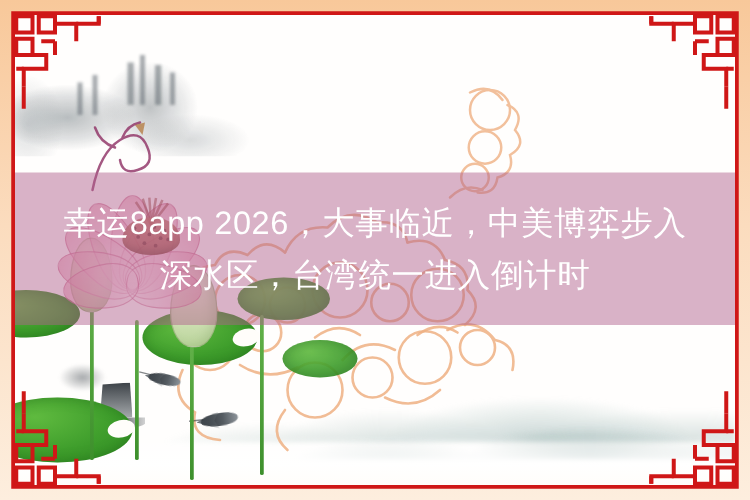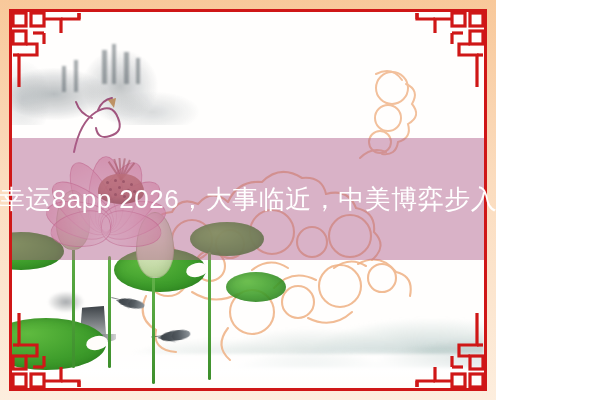--- a/index.html
+++ b/index.html
@@ -1,21 +1,21 @@
 <!DOCTYPE html>
 <html><head>
 <meta charset="utf-8">
 <title>Chinese Style Banner</title>
 <style>
   html,body{margin:0;padding:0;background:#fff;}
   body{font-family:"Liberation Sans","DejaVu Sans",sans-serif;}
 
   #canvas{
     position:relative;
-    width:496px;height:400px;
+    width:600px;height:400px;
     overflow:hidden;
     background:#ec4899;
   }
 
   
   .frame-outer{
     position:absolute;inset:0;
     background:
       linear-gradient(180deg,#f8c89a 0%,#fbdcbe 45%,#fdeede 100%) ,
       #fadcbd;
@@ -373,20 +373,21 @@
         <path d="M44 4 L52 2 L50 12 Z" fill="#b3783c" opacity=".75"></path>
       </svg>
     </div>
 
   </div>
 
   <div class="band"></div>
 
   <div class="headline">
     <div class="ln1">幸运8app 2026，大事临近，中美博弈步入</div>
+    <div class="ln2">深水区，台湾统一进入倒计时</div>
   </div>
 
   <div class="frame-redline"></div>
 
   <svg class="corner tl" viewBox="0 0 86 86">
     <g fill="none" stroke="#cf1717" stroke-width="3.2">
       <rect x="4" y="4" width="13" height="13"></rect>
       <rect x="22" y="4" width="13" height="13"></rect>
       <rect x="4" y="22" width="13" height="13"></rect>
       <path d="M35 10 H52 V24"></path>

